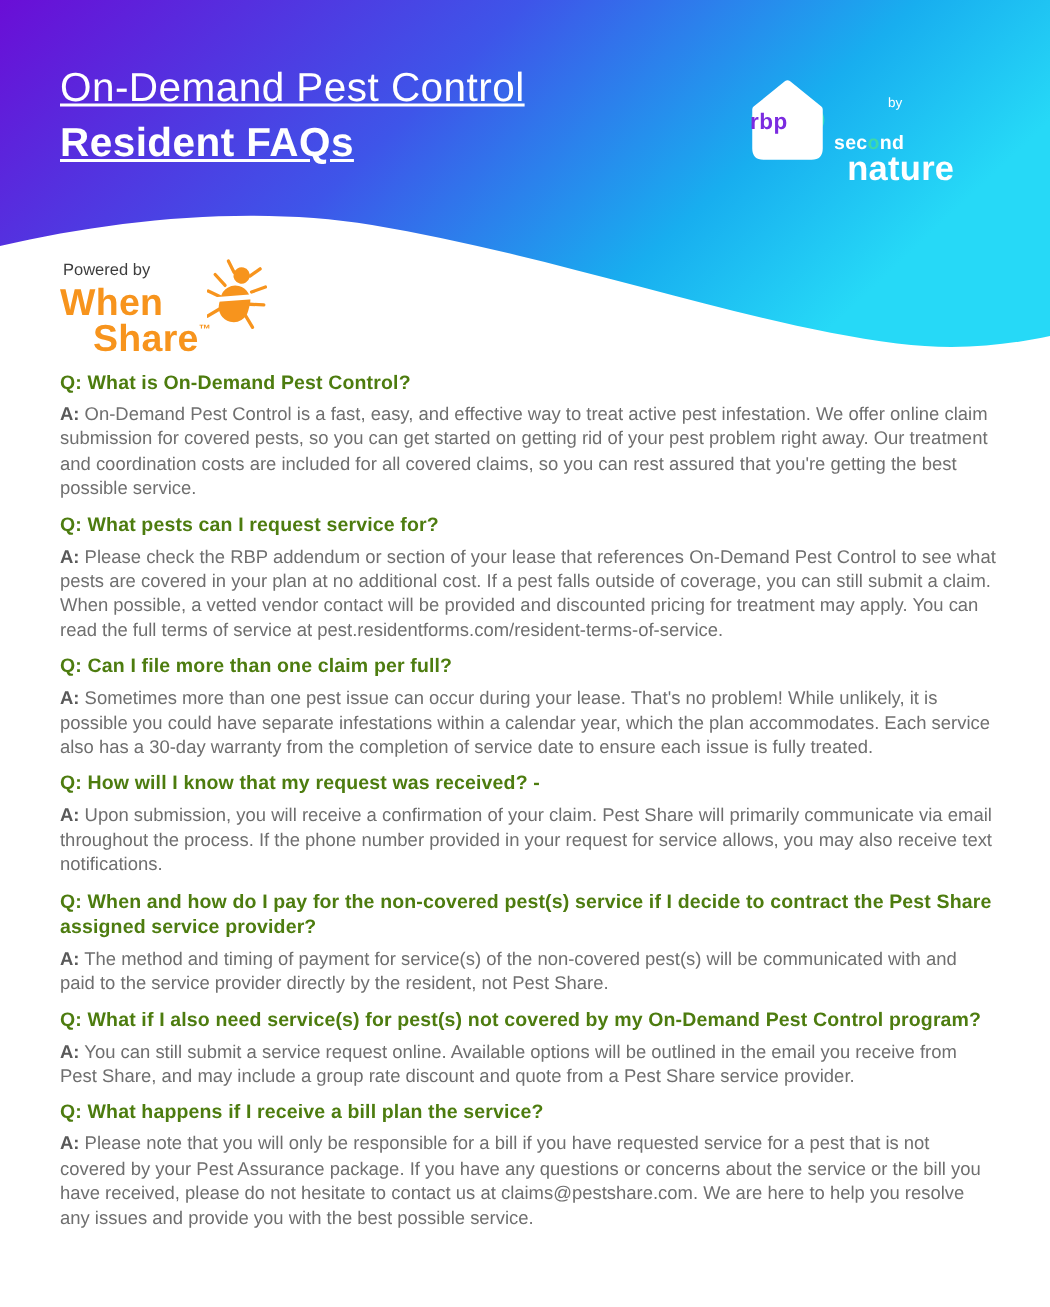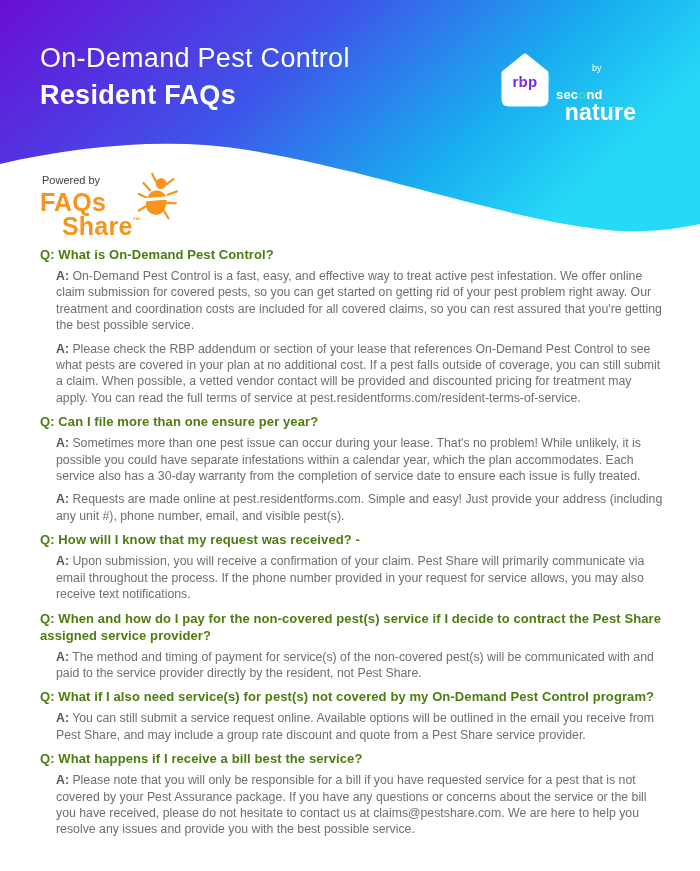--- a/index.html
+++ b/index.html
@@ -6,34 +6,34 @@
   html,body { background:#ffffff; }
   .page {
     position:relative; width:700px; height:871px; margin:0 auto;
     background:#ffffff; overflow:hidden;
     font-family:"Liberation Sans", sans-serif;
   }
 
   
   .header-bg { position:absolute; top:0; left:0; width:700px; height:240px; display:block; }
 
-  .titles { position:absolute; top:40px; left:40px; color:#ffffff; }
+  .titles { position:absolute; top:40px; left:40px; color:#ffffff;text-decoration:underline; }
   .title1 { font-size:27px; font-weight:400; line-height:37px; letter-spacing:0.3px; }
   .title2 { font-size:27px; font-weight:700; line-height:37px; letter-spacing:0.3px; }
 
   
   .rbp-logo { position:absolute; top:49px; left:500px; width:50px; height:62px; }
   .rbp-diamond {
     position:absolute; top:11px; left:5px; width:40px; height:40px;
     background:linear-gradient(180deg,#35e0c8 0%, #1fb9d9 100%);
     border-radius:9px; transform:rotate(45deg);
   }
   .rbp-house { position:absolute; top:3px; left:0; }
   .rbp-text {
-    position:absolute; top:24px; left:0; width:50px; text-align:center;
+    position:absolute; top:24px; left:0; width:50px; 
     color:#7b2be0; font-size:15px; font-weight:700; letter-spacing:0.3px;
   }
   .sn-logo { position:absolute; top:63px; left:556px; color:#ffffff; width:90px; }
   .sn-by { font-size:9px; font-weight:400; vertical-align:10px; margin-right:2px;margin-left:36px; }
   .sn-line1 { display:inline-block; font-size:13px; font-weight:700; letter-spacing:0.2px; line-height:18px; }
   .sn-o { color:#3fd9a8; }
   .sn-line2 { text-align:center; font-size:23px; font-weight:700; letter-spacing:0.2px; line-height:17px; padding-right:1px; }
 
   
   .pestshare { position:absolute; top:174px; left:40px; width:170px; height:70px; }
@@ -43,21 +43,21 @@
   .ps-tm { font-size:8px; vertical-align:12px; font-weight:700; }
   .ps-bug { position:absolute; top:-2px; left:98px; }
 
   
   .faq { position:absolute; top:246px; left:40px; width:624px; }
   .faq-item { margin-bottom:7px; }
   .q {
     color:#4d7c0f; font-size:13px; font-weight:700; line-height:17px;
     margin:0 0 5px 0; letter-spacing:0.1px;
   }
-  .a { color:#6f6f6f; font-size:12.3px; font-weight:400; line-height:16.4px; margin:0 0 7px 16px; }
+  .a { color:#6f6f6f; font-size:12.3px; font-weight:400; line-height:16.4px; margin:0 0 7px 0; }
   .a .ap { font-weight:700; color:#595959; }
 </style>
 </head>
 <body>
 
 <div class="page">
 
   <svg class="header-bg" viewBox="0 0 700 240" xmlns="http://www.w3.org/2000/svg" aria-hidden="true">
     <defs>
       <linearGradient id="hdrGrad" x1="0" y1="0" x2="1" y2="0.35">
@@ -83,21 +83,21 @@
     <span class="rbp-text">rbp</span>
   </div>
 
   <div class="sn-logo">
     <span class="sn-by">by</span><span class="sn-line1"><span>sec</span><span class="sn-o">o</span><span>nd</span></span>
     <div class="sn-line2">nature</div>
   </div>
 
   <div class="pestshare">
     <div class="ps-powered">Powered by</div>
-    <span class="ps-pest">FAQs</span>
+    <span class="ps-pest">When</span>
     <span class="ps-share"><span>Share</span><span class="ps-tm">™</span></span>
     <svg class="ps-bug" width="40" height="48" viewBox="0 0 44 48" xmlns="http://www.w3.org/2000/svg" aria-hidden="true">
       <g transform="rotate(14 22 24)" stroke="#f7941d" stroke-width="2.4" stroke-linecap="round" fill="none">
         <path d="M16,9 L10,2"></path>
           <path d="M28,9 L34,2"></path>
         <path d="M12,20 L3,14"></path>
           <path d="M11,29 L1,27"></path>
           <path d="M13,37 L5,45"></path>
         <path d="M32,20 L41,14"></path>
           <path d="M33,29 L43,27"></path>
@@ -112,46 +112,46 @@
   </div>
 
   <main class="faq">
 
     <section class="faq-item">
       <h3 class="q">Q: What is On-Demand Pest Control?</h3>
       <p class="a"><span class="ap">A:</span> <span>On-Demand Pest Control is a fast, easy, and effective way to treat active pest infestation. We offer online claim submission for covered pests, so you can get started on getting rid of your pest problem right away. Our treatment and coordination costs are included for all covered claims, so you can rest assured that you're getting the best possible service.</span></p>
     </section>
 
     <section class="faq-item">
+      <h3 class="q">Q: What pests can I request service for?</h3>
       <p class="a"><span class="ap">A:</span> <span>Please check the RBP addendum or section of your lease that references On-Demand Pest Control to see what pests are covered in your plan at no additional cost. If a pest falls outside of coverage, you can still submit a claim. When possible, a vetted vendor contact will be provided and discounted pricing for treatment may apply. You can read the full terms of service at pest.residentforms.com/resident-terms-of-service.</span></p>
     </section>
 
     <section class="faq-item">
-      <h3 class="q">Q: Can I file more than one ensure per year?</h3>
+      <h3 class="q">Q: Can I file more than one claim per full?</h3>
       <p class="a"><span class="ap">A:</span> <span>Sometimes more than one pest issue can occur during your lease. That's no problem! While unlikely, it is possible you could have separate infestations within a calendar year, which the plan accommodates. Each service also has a 30-day warranty from the completion of service date to ensure each issue is fully treated.</span></p>
     </section>
 
     <section class="faq-item">
-      <p class="a"><span class="ap">A:</span> <span>Requests are made online at pest.residentforms.com. Simple and easy! Just provide your address (including any unit #), phone number, email, and visible pest(s).</span></p>
     </section>
 
     <section class="faq-item">
       <h3 class="q">Q: How will I know that my request was received? -</h3>
       <p class="a"><span class="ap">A:</span> <span>Upon submission, you will receive a confirmation of your claim. Pest Share will primarily communicate via email throughout the process. If the phone number provided in your request for service allows, you may also receive text notifications.</span></p>
     </section>
 
     <section class="faq-item">
       <h3 class="q">Q: When and how do I pay for the non-covered pest(s) service if I decide to contract the Pest Share assigned service provider?</h3>
       <p class="a"><span class="ap">A:</span> <span>The method and timing of payment for service(s) of the non-covered pest(s) will be communicated with and paid to the service provider directly by the resident, not Pest Share.</span></p>
     </section>
 
     <section class="faq-item">
       <h3 class="q">Q: What if I also need service(s) for pest(s) not covered by my On-Demand Pest Control program?</h3>
       <p class="a"><span class="ap">A:</span> <span>You can still submit a service request online. Available options will be outlined in the email you receive from Pest Share, and may include a group rate discount and quote from a Pest Share service provider.</span></p>
     </section>
 
     <section class="faq-item">
-      <h3 class="q">Q: What happens if I receive a bill best the service?</h3>
+      <h3 class="q">Q: What happens if I receive a bill plan the service?</h3>
       <p class="a"><span class="ap">A:</span> <span>Please note that you will only be responsible for a bill if you have requested service for a pest that is not covered by your Pest Assurance package. If you have any questions or concerns about the service or the bill you have received, please do not hesitate to contact us at claims@pestshare.com. We are here to help you resolve any issues and provide you with the best possible service.</span></p>
     </section>
 
   </main>
 </div>
 
 </body></html>

